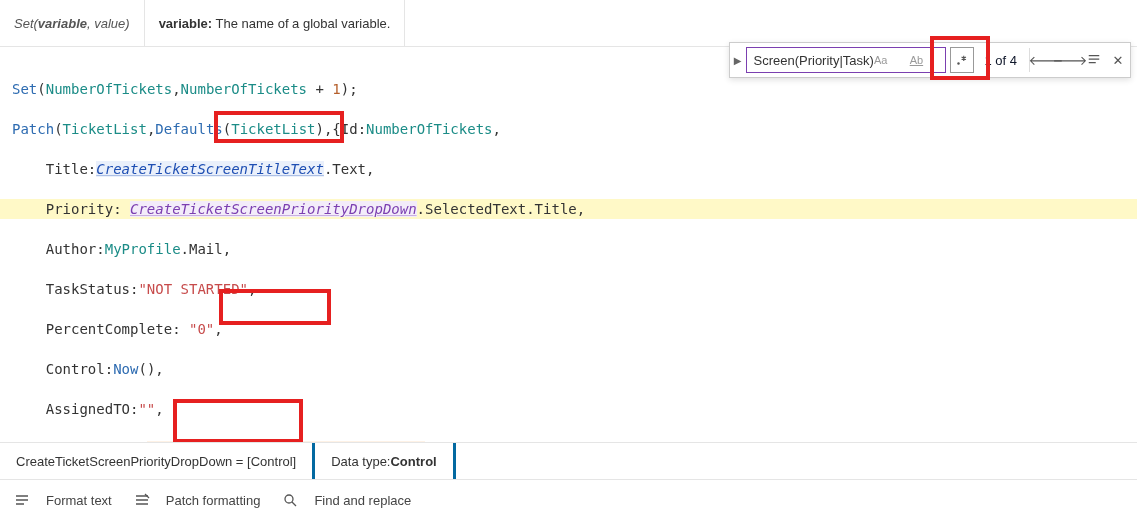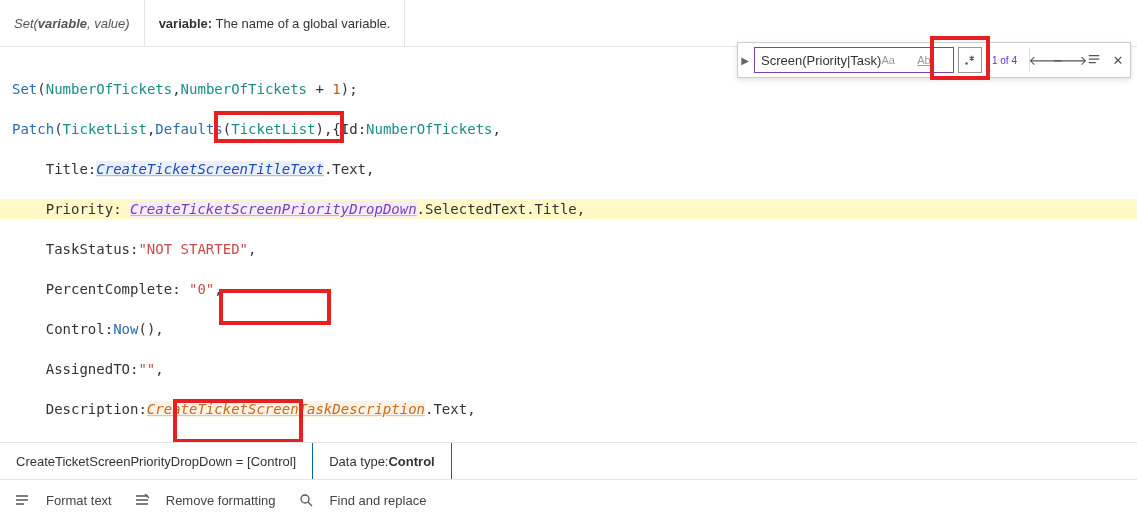--- a/index.html
+++ b/index.html
@@ -21,24 +21,24 @@
 .ident.purple{color:#7b3fb0;text-decoration-color:rgba(123,63,176,.35);background:#f3ecfa}
 .ident.bluebox{color:#1f4fb3;background:#eaf0fb}
 .redbox{position:absolute;border:4px solid #e62020;pointer-events:none}
 .findbar{position:absolute;top:42px;right:6px;height:36px;border:1px solid #ccc;background:#fff;display:flex;align-items:center;box-shadow:0 2px 6px rgba(0,0,0,.12)}
 .find-toggle{width:14px;display:flex;align-items:center;justify-content:center;padding:0 4px;color:#666;font-size:10px}
 .find-input{width:200px;height:26px;border:1px solid #7b3fb0;margin:0 4px 0 2px;display:flex;align-items:center;padding:0 6px;font-size:13px}
 .find-input span{flex:1}
 .find-icons{display:flex;gap:6px;color:#999;font-size:11px;align-items:center}
 .find-btn{width:24px;height:26px;display:flex;align-items:center;justify-content:center;color:#555;font-size:13px}
 .find-btn svg{width:14px;height:14px}
-.count{padding:0 8px;color:#6d28d9;font-size:10px}
+.count{padding:0 8px;color:#0f172a;font-size:13px}
 .vsepa{width:1px;background:#ddd;height:24px;margin:0 4px}
 .statusbar{position:absolute;left:0;right:0;bottom:40px;height:38px;border-top:1px solid #e5e5e5;border-bottom:1px solid #e5e5e5;display:flex;align-items:center}
-.statuscell{padding:0 16px;border-right:1px solid #0369a1;height:100%;display:flex;align-items:center;font-size:13px;color:#333}
+.statuscell{padding:0 16px;border-right:3px solid #0369a1;height:100%;display:flex;align-items:center;font-size:13px;color:#333}
 .bottombar{position:absolute;left:0;right:0;bottom:0;height:40px;display:flex;align-items:center;padding:0 14px;gap:22px}
 .bbtn{display:flex;align-items:center;gap:16px;color:#444;font-size:13px}
 .bbtn svg{width:16px;height:16px}
 </style>
 </head>
 <body>
 
 <div class="topbar">
   <div class="topcell">
     <span class="sig"><span>Set(</span><b>variable</b><span>, value)</span></span>
@@ -46,20 +46,21 @@
   <div class="topcell">
     <span class="desc"><b>variable:</b><span> The name of a global variable.</span></span>
   </div>
 </div>
 
 <div class="editor">
 <div class="line"><span class="blue">Set</span><span>(</span><span class="teal">NumberOfTickets</span><span>,</span><span class="teal">NumberOfTickets</span><span> + </span><span class="num">1</span><span>);</span></div>
 <div class="line"><span class="blue">Patch</span><span>(</span><span class="teal">TicketList</span><span>,</span><span class="blue">Defaults</span><span>(</span><span class="teal">TicketList</span><span>),{Id:</span><span class="teal">NumberOfTickets</span><span>,</span></div>
 <div class="line"><span>    Title:</span><span class="ident bluebox">CreateTicketScreenTitleText</span><span>.Text,</span></div>
 <div class="line hl-yellow"><span>    Priority: </span><span class="ident purple">CreateTicketScreenPriorityDropDown</span><span>.SelectedText.Title,</span></div>
+<div class="line"><span>    Author:</span><span class="teal">MyProfile</span><span>.Mail,</span></div>
 <div class="line"><span>    TaskStatus:</span><span class="str">"NOT STARTED"</span><span>,</span></div>
 <div class="line"><span>    PercentComplete: </span><span class="str">"0"</span><span>,</span></div>
 <div class="line"><span>    Control:</span><span class="blue">Now</span><span>(),</span></div>
 <div class="line"><span>    AssignedTO:</span><span class="str">""</span><span>,</span></div>
 <div class="line"><span>    Description:</span><span class="ident orange">CreateTicketScreenTaskDescription</span><span>.Text,</span></div>
 
 
 
 
 
@@ -116,21 +117,21 @@
     <svg viewBox="0 0 16 16">
         <path d="M2 4h12M2 8h12M2 12h8" stroke="#555" stroke-width="1.3"></path>
       </svg>
     <span>Format text</span>
   </div>
   <div class="bbtn">
     <svg viewBox="0 0 16 16">
         <path d="M2 4h12M2 8h12M2 12h12" stroke="#555" stroke-width="1.3"></path>
         <path d="M11 2l4 4" stroke="#555" stroke-width="1.3"></path>
       </svg>
-    <span>Remove formatting</span>
+    <span>Patch formatting</span>
   </div>
   <div class="bbtn">
     <svg viewBox="0 0 16 16">
         <circle cx="7" cy="7" r="4" stroke="#555" stroke-width="1.3" fill="none"></circle>
         <path d="M10 10l4 4" stroke="#555" stroke-width="1.3"></path>
       </svg>
     <span>Find and replace</span>
   </div>
 </div>
 

